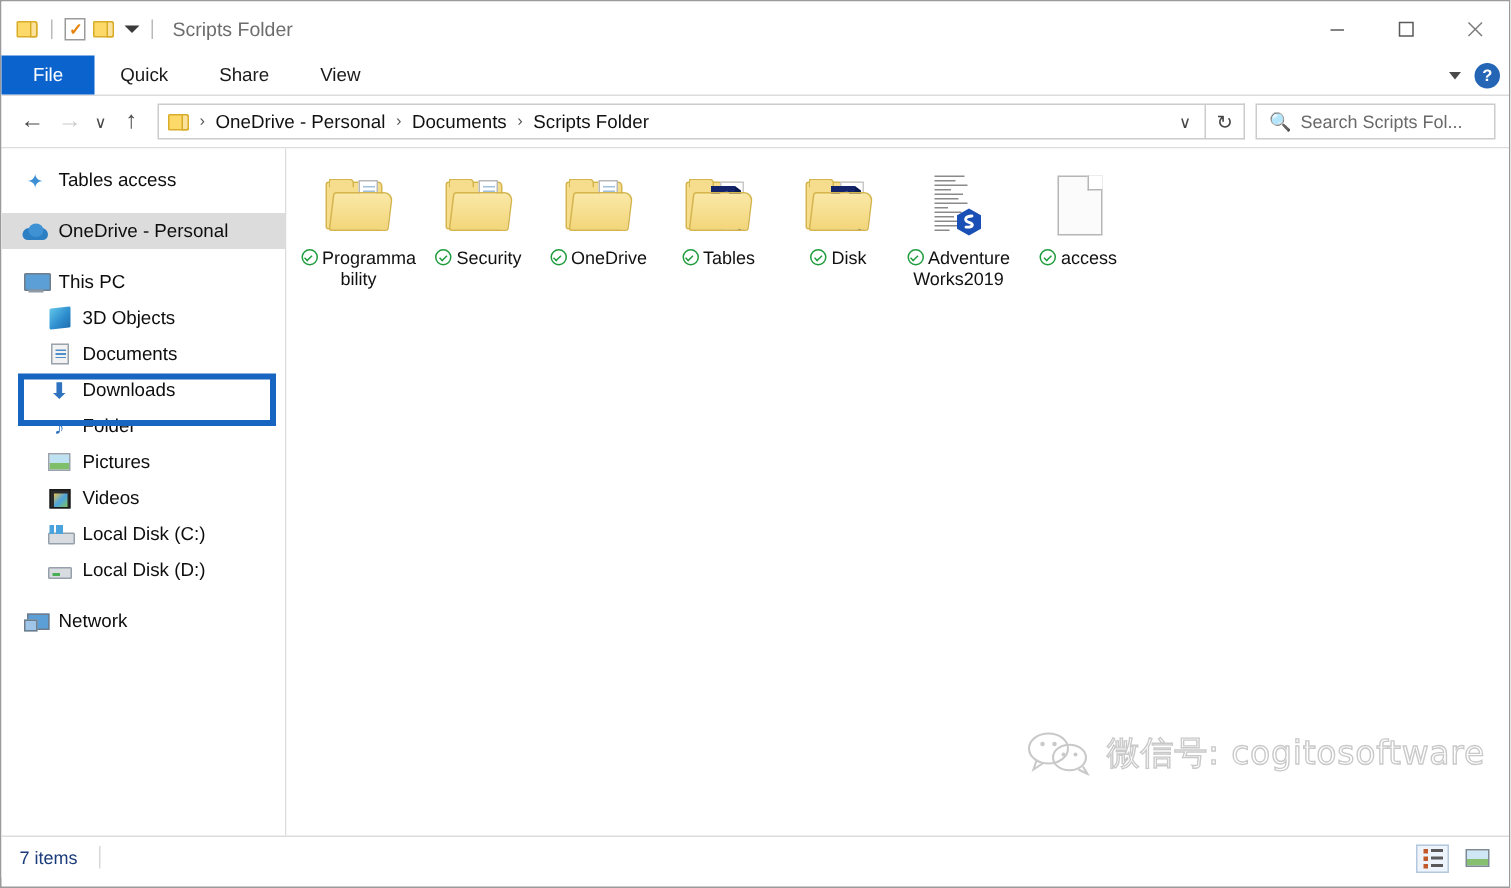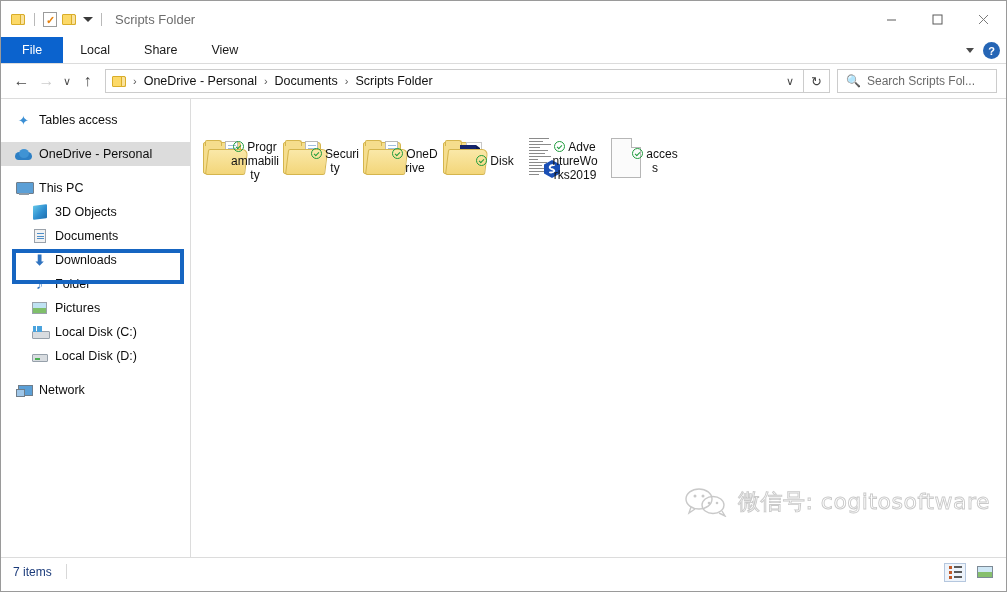--- a/index.html
+++ b/index.html
@@ -320,21 +320,21 @@
     padding: 12px 0 0 8px;
   }
   .grid {
     display: flex;
     flex-wrap: wrap;
     align-content: flex-start;
   }
   .item {
     width: 80px;
     min-height: 96px;
-    display: flex; flex-direction: row; align-items: center;
+    display: flex; flex-direction: column; align-items: center;
     padding-top: 4px;
     position: relative;
   }
   .item-icon {
     width: 52px; height: 46px;
     position: relative;
     margin-bottom: 4px;
   }
 
   
@@ -528,21 +528,21 @@
         <svg width="11" height="11" viewBox="0 0 11 11">
             <line x1="1" y1="1" x2="10" y2="10" stroke="#7a7a7a" stroke-width="1"></line>
             <line x1="10" y1="1" x2="1" y2="10" stroke="#7a7a7a" stroke-width="1"></line>
           </svg>
       </div>
     </div>
   </div>
 
   <div class="ribbon">
     <div class="rtab file">File</div>
-    <div class="rtab">Local</div>
+    <div class="rtab">Quick</div>
     <div class="rtab">Share</div>
     <div class="rtab">View</div>
     <div class="ribbon-right">
       <div class="chev-down"></div>
       <div class="help-btn">?</div>
     </div>
   </div>
 
   <div class="addrbar">
     <div class="navbtn">←</div>
@@ -618,20 +618,26 @@
         <span class="nav-icon">
             <span class="ico-music">♪</span>
           </span>
         <span>Folder</span>
       </div>
       <div class="nav-item indent1">
         <span class="nav-icon">
             <span class="ico-pic"></span>
           </span>
         <span>Pictures</span>
+      </div>
+      <div class="nav-item indent1">
+        <span class="nav-icon">
+            <span class="ico-vid"></span>
+          </span>
+        <span>Videos</span>
       </div>
       <div class="nav-item indent1">
         <span class="nav-icon">
             <span class="ico-diskc"></span>
           </span>
         <span>Local Disk (C:)</span>
       </div>
       <div class="nav-item indent1">
         <span class="nav-icon">
             <span class="ico-diskd"></span>
@@ -705,20 +711,37 @@
                   <div class="ln" style="top:18px"></div>
                 <div class="ln" style="top:21px"></div>
                   <div class="ln" style="top:24px"></div>
               </div>
               <div class="front"></div>
             </div>
           </div>
           <div class="item-label"><span class="sync-badge"></span><span>OneDrive</span></div>
         </div>
 
+        <div class="item">
+          <div class="item-icon">
+            <div class="fold">
+              <div class="back"></div>
+              <div class="ssms-on-folder">
+                <div class="ssms-page"></div>
+                <svg width="26" height="34" viewBox="0 0 26 34" style="position:absolute;left:0;top:0;">
+                  <path d="M4 3 L20 3 L20 31 L4 31 Z" fill="#14246b"></path>
+                  <path d="M20 3 L24 6 L24 33 L20 31 Z" fill="#0c1a52"></path>
+                  <path d="M15 8 C8 8, 7 14, 12 15 C17 16, 16 20, 9 19 M15 12 C9 12, 9 17, 14 18 C19 19, 18 23, 11 23" stroke="#ffffff" stroke-width="2.2" fill="none" stroke-linecap="round"></path>
+                </svg>
+              </div>
+              <div class="front"></div>
+            </div>
+          </div>
+          <div class="item-label"><span class="sync-badge"></span><span>Tables</span></div>
+        </div>
 
         <div class="item">
           <div class="item-icon">
             <div class="fold">
               <div class="back"></div>
               <div class="ssms-on-folder">
                 <div class="ssms-page"></div>
                 <svg width="26" height="34" viewBox="0 0 26 34" style="position:absolute;left:0;top:0;">
                   <path d="M4 3 L20 3 L20 31 L4 31 Z" fill="#14246b"></path>
                   <path d="M20 3 L24 6 L24 33 L20 31 Z" fill="#0c1a52"></path>

